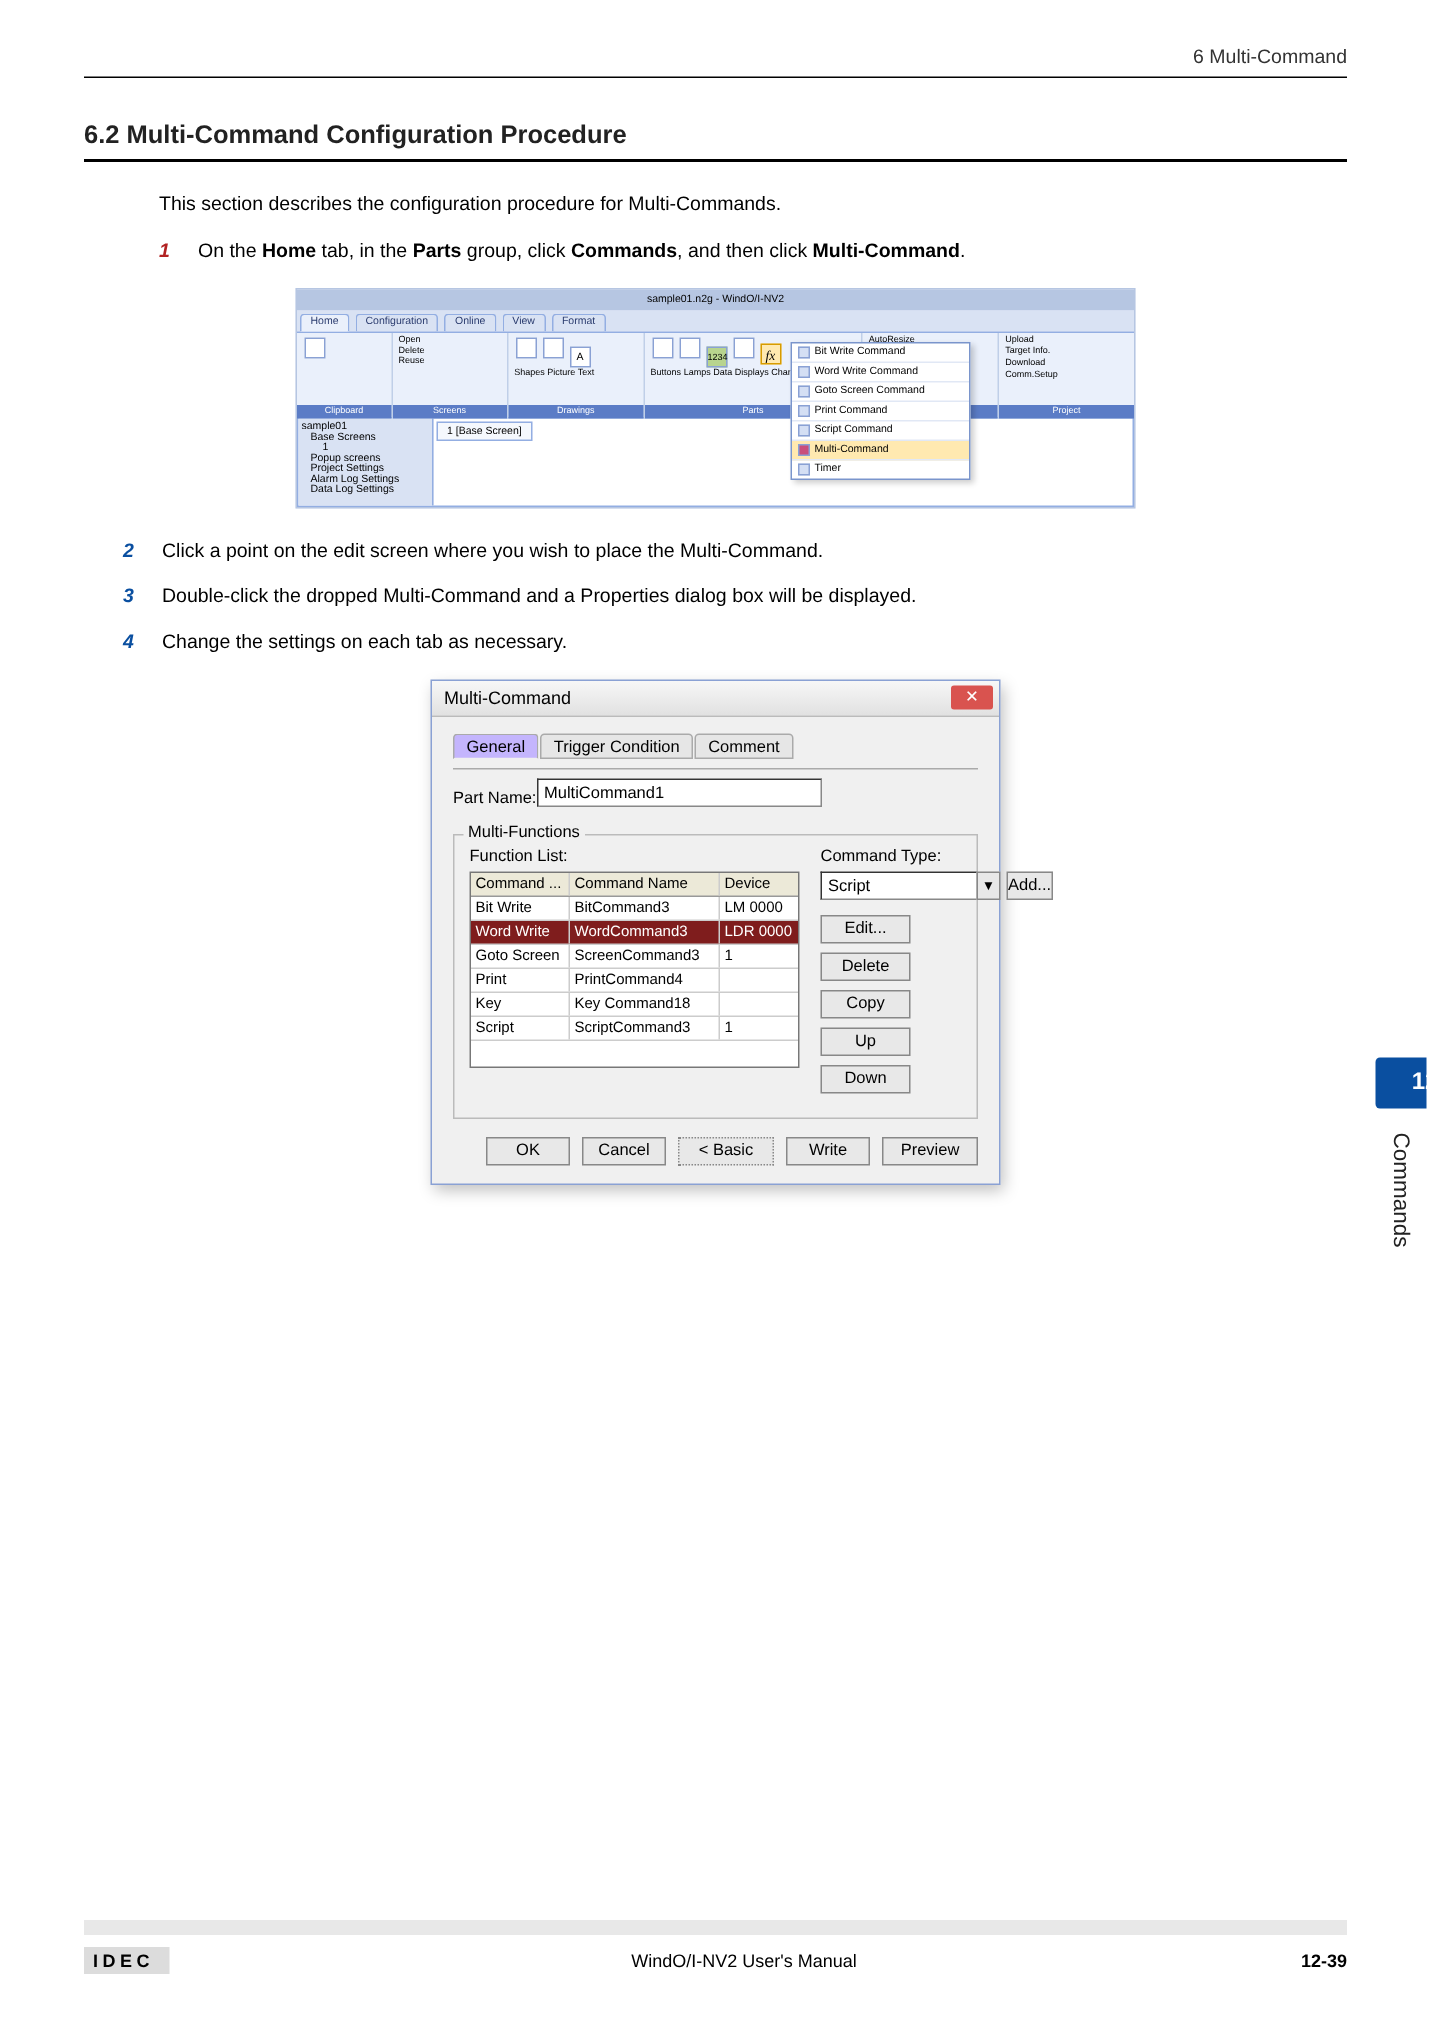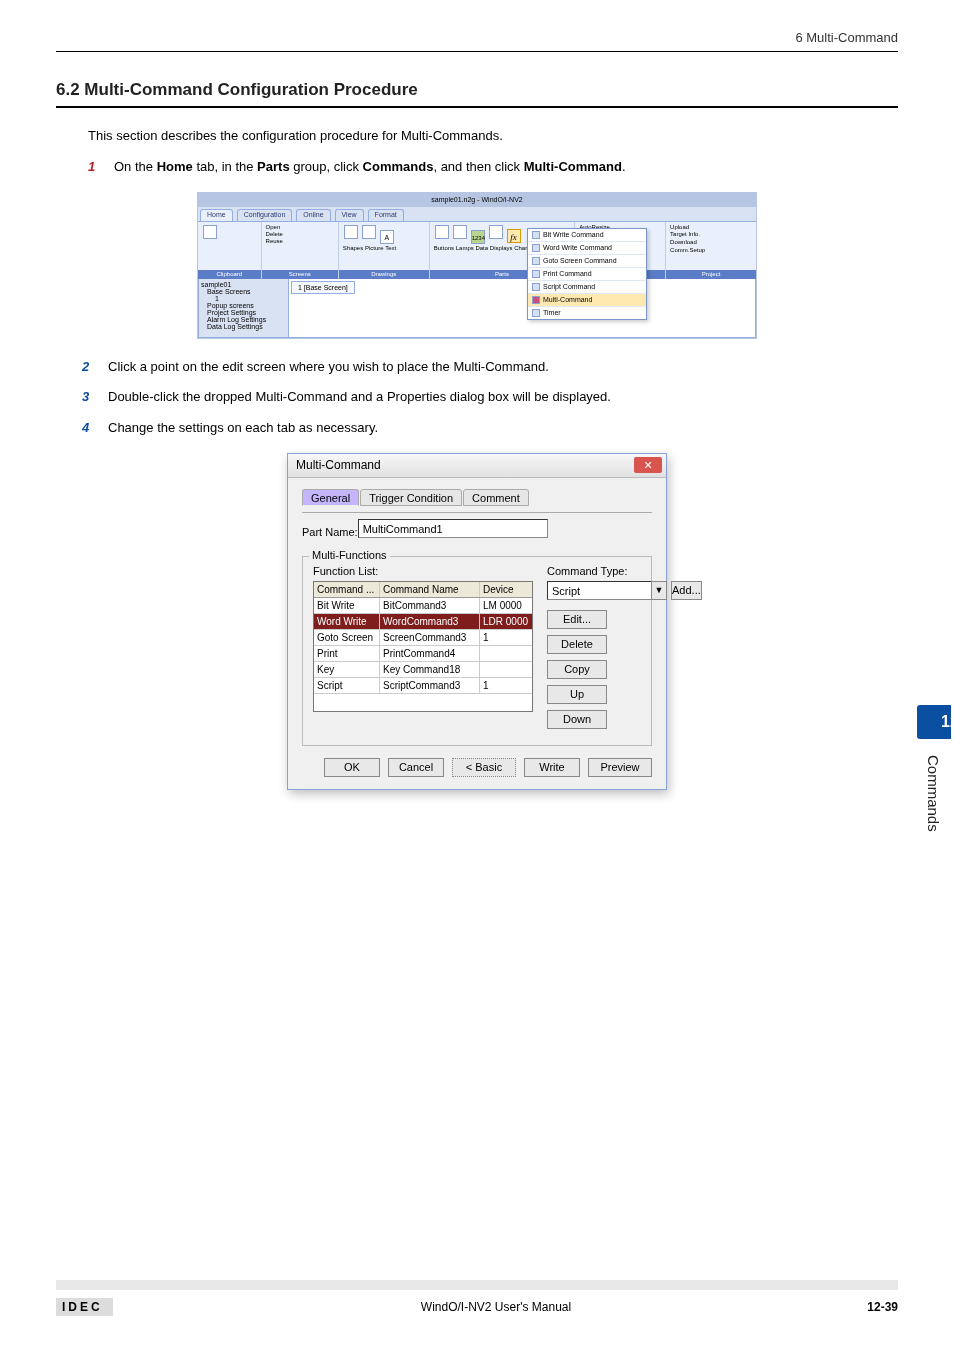--- a/index.html
+++ b/index.html
@@ -1,21 +1,21 @@
 <!DOCTYPE html>
 <html><head>
 <meta charset="utf-8">
 <style>
   * { box-sizing: border-box; margin: 0; padding: 0; }
   html, body { width: 954px; height: 1350px; font-family: Arial, sans-serif; background: #fff; color: #000; }
   .page { position: relative; width: 954px; height: 1350px; padding: 30px 56px 40px 56px; }
   .topbar { text-align: right; font-size: 13px; color: #333; margin-bottom: 6px; }
   .rule { border: none; border-top: 1.5px solid #000; margin-bottom: 28px; }
   .section-title { font-size: 17px; font-weight: bold; color: #222; border-bottom: 2px solid #000; padding-bottom: 6px; margin-bottom: 18px; }
-  .body-indent { margin-left: 32px; font-size: 13px; line-height: 1.6; }
+  .body-indent { margin-left: 50px; font-size: 13px; line-height: 1.6; }
   .step { display: flex; gap: 12px; margin-top: 10px; }
   .step-num { font-weight: bold; font-style: italic; width: 14px; flex: 0 0 auto; }
   .step-num.c1 { color: #b22222; }
   .step-num.c2, .step-num.c3, .step-num.c4 { color: #0a4fa0; }
   .bold { font-weight: bold; }
   .ribbon-wrap { display: flex; justify-content: center; margin: 14px 0 18px 0; }
   .ribbon { width: 560px; border: 1px solid #b6c6e2; background: #eaf0fb; font-size: 7px; }
   .ribbon-top { background: #b6c6e2; height: 14px; display: flex; align-items: center; gap: 6px; padding: 0 6px; }
   .ribbon-tab-row { display: flex; gap: 2px; background: #d9e2f3; height: 14px; align-items: flex-end; }
   .ribbon-tab { height: 12px; padding: 1px 6px; color: #2a3b6e; border: 1px solid #93aee2; border-bottom: none; margin-left: 2px; border-radius: 3px 3px 0 0; }

